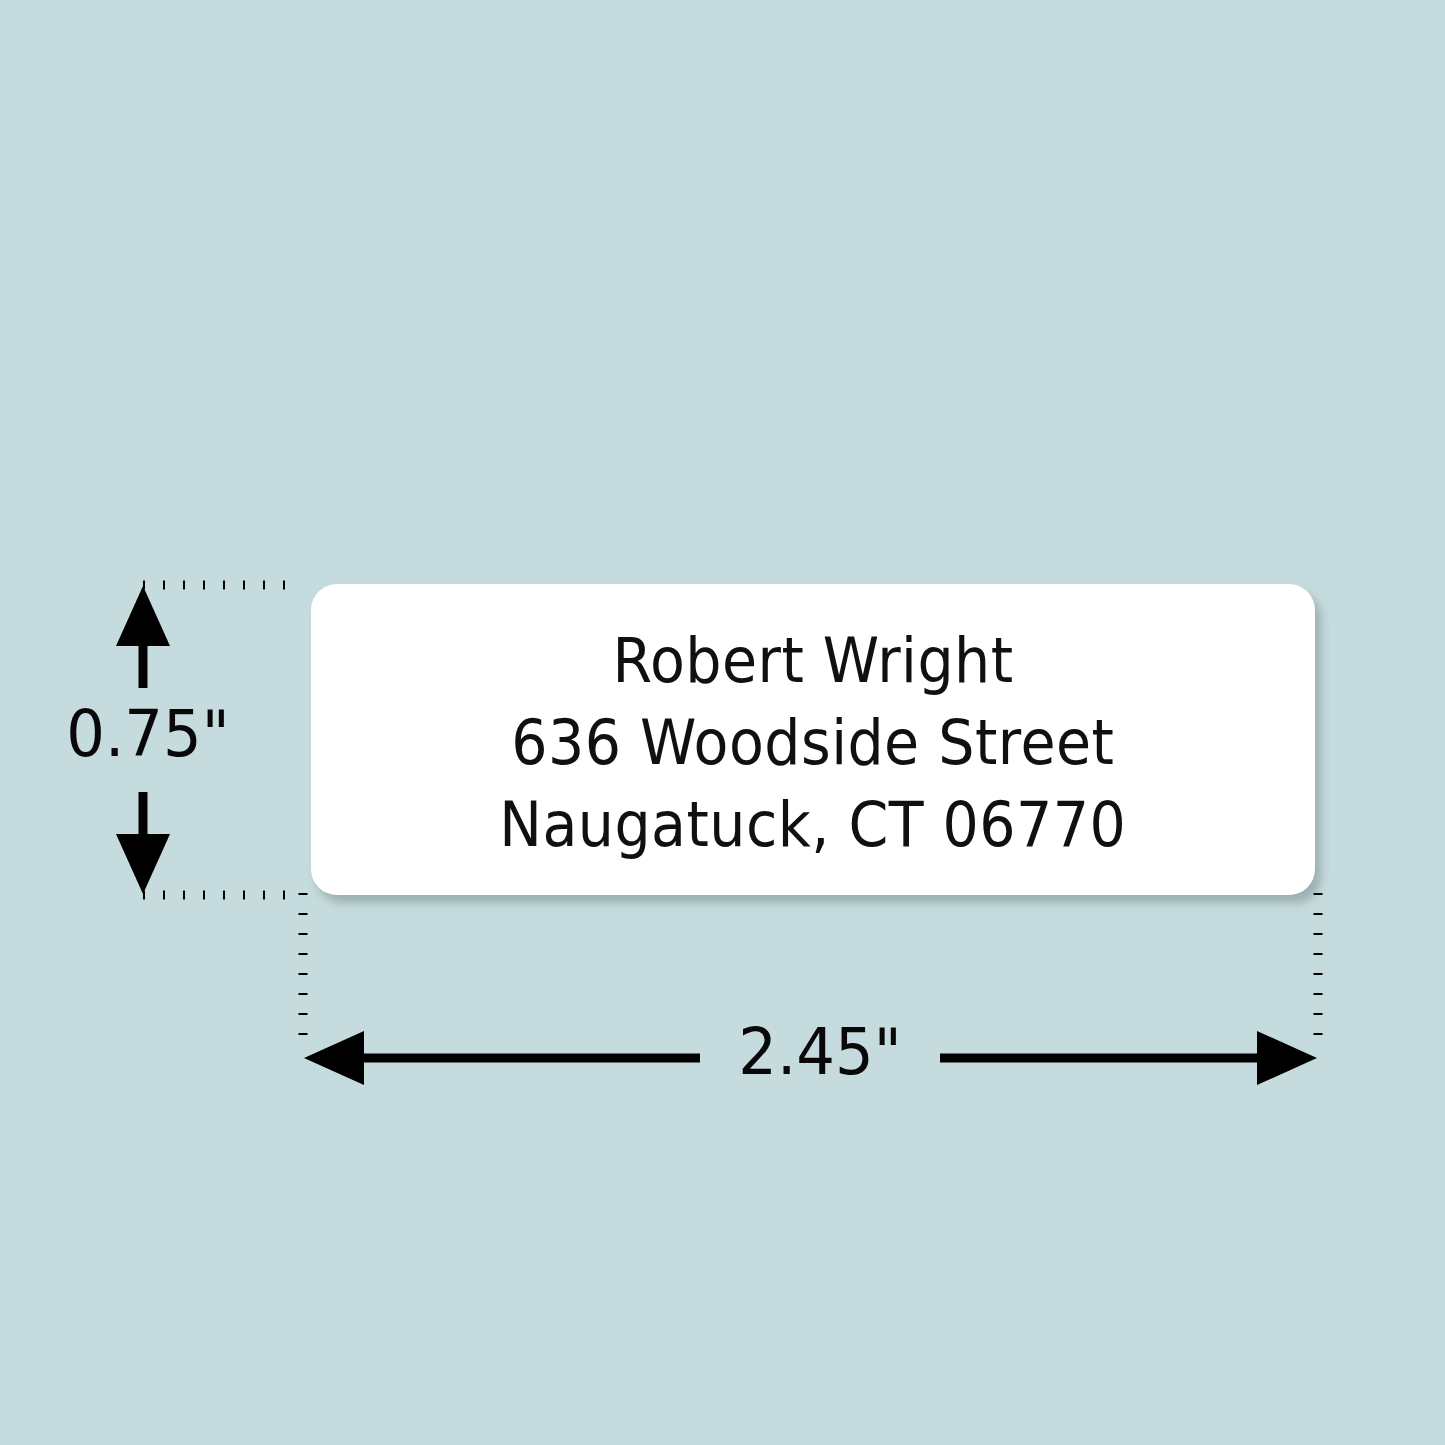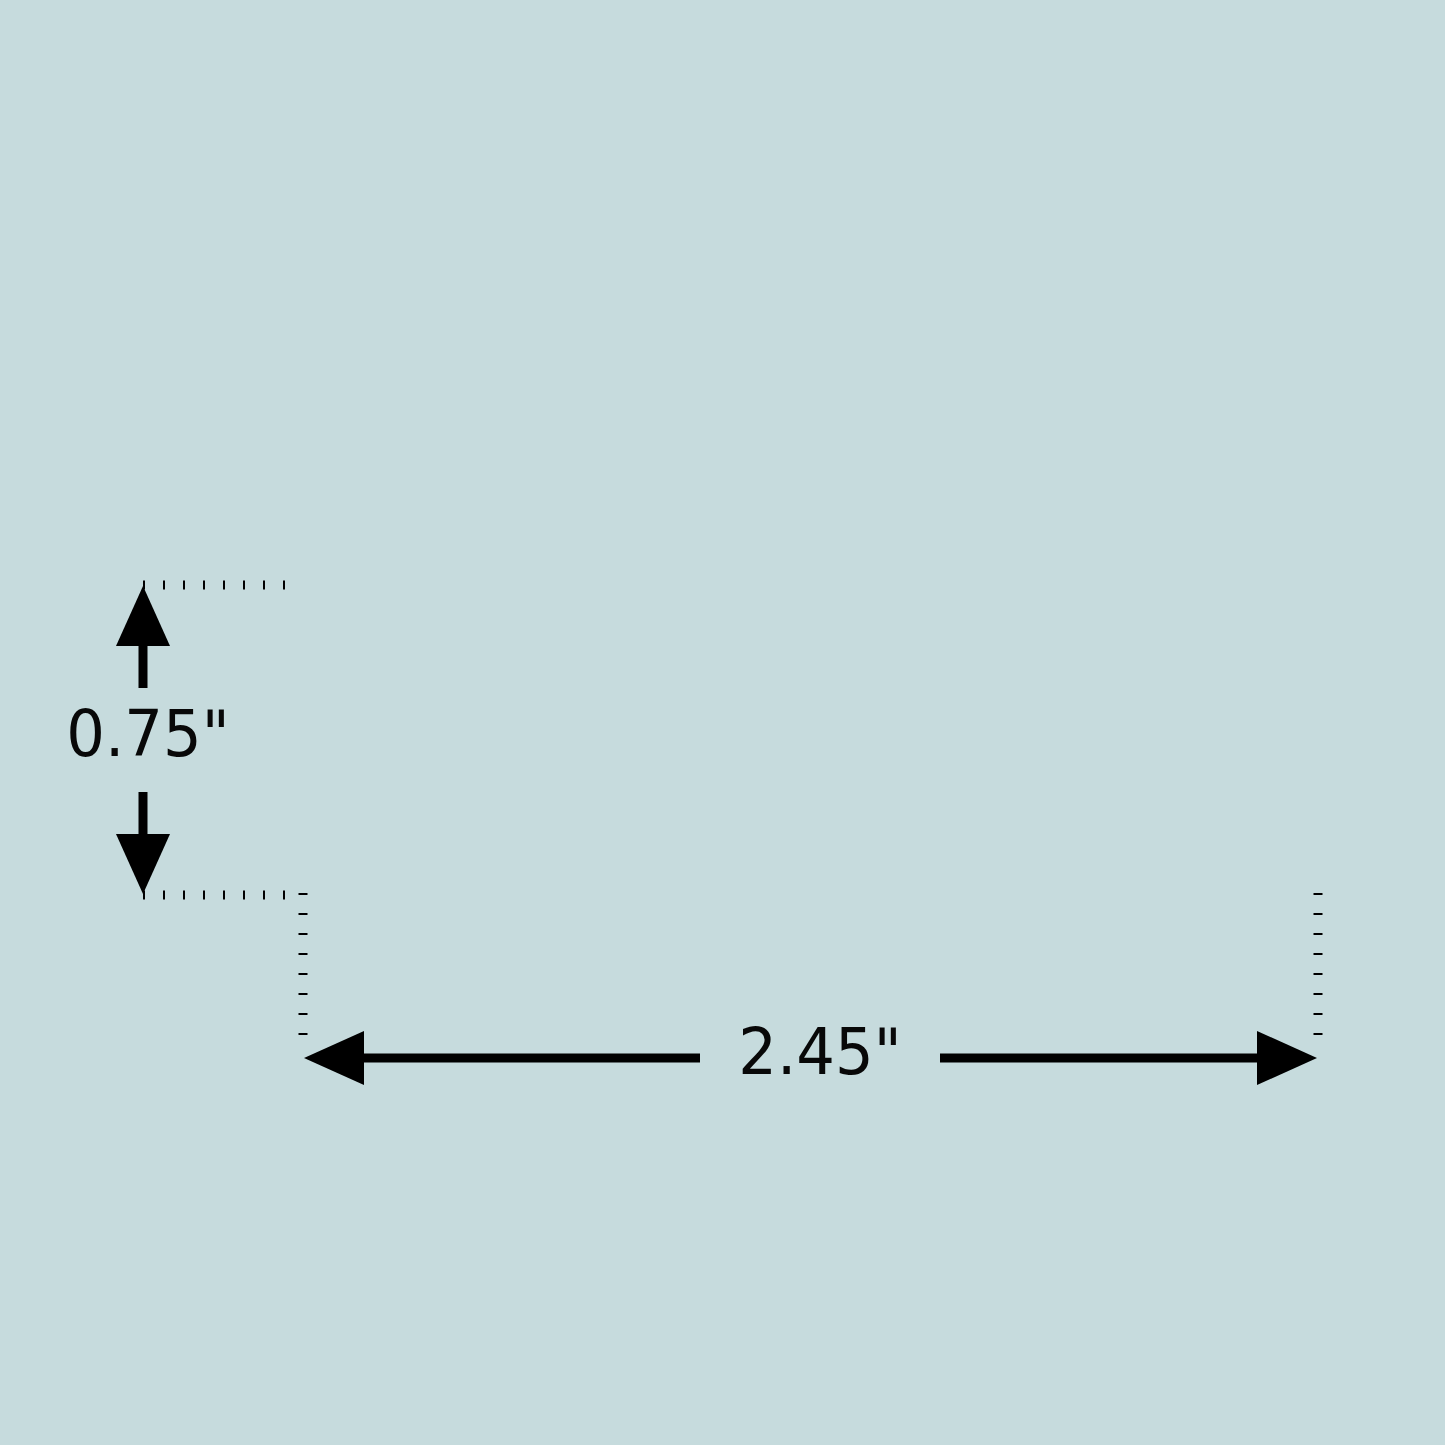--- a/index.html
+++ b/index.html
@@ -118,18 +118,23 @@
       <line x1="322" y1="1058" x2="700" y2="1058" stroke="#000000" stroke-width="9"></line>
 
       <polygon points="304,1058 364,1031 364,1085" fill="#000000"></polygon>
 
       <line x1="940" y1="1058" x2="1298" y2="1058" stroke="#000000" stroke-width="9"></line>
 
       <polygon points="1317,1058 1257,1031 1257,1085" fill="#000000"></polygon>
     </g>
   </svg>
 
+  <div class="label-card">
+    <div class="label-line">Robert Wright</div>
+    <div class="label-line">636 Woodside Street</div>
+    <div class="label-line">Naugatuck, CT 06770</div>
+  </div>
 
   <div class="dim-text" id="dim-height-text">0.75"</div>
 
   <div class="dim-text" id="dim-width-text">2.45"</div>
 
 </div>
 
 </body></html>

